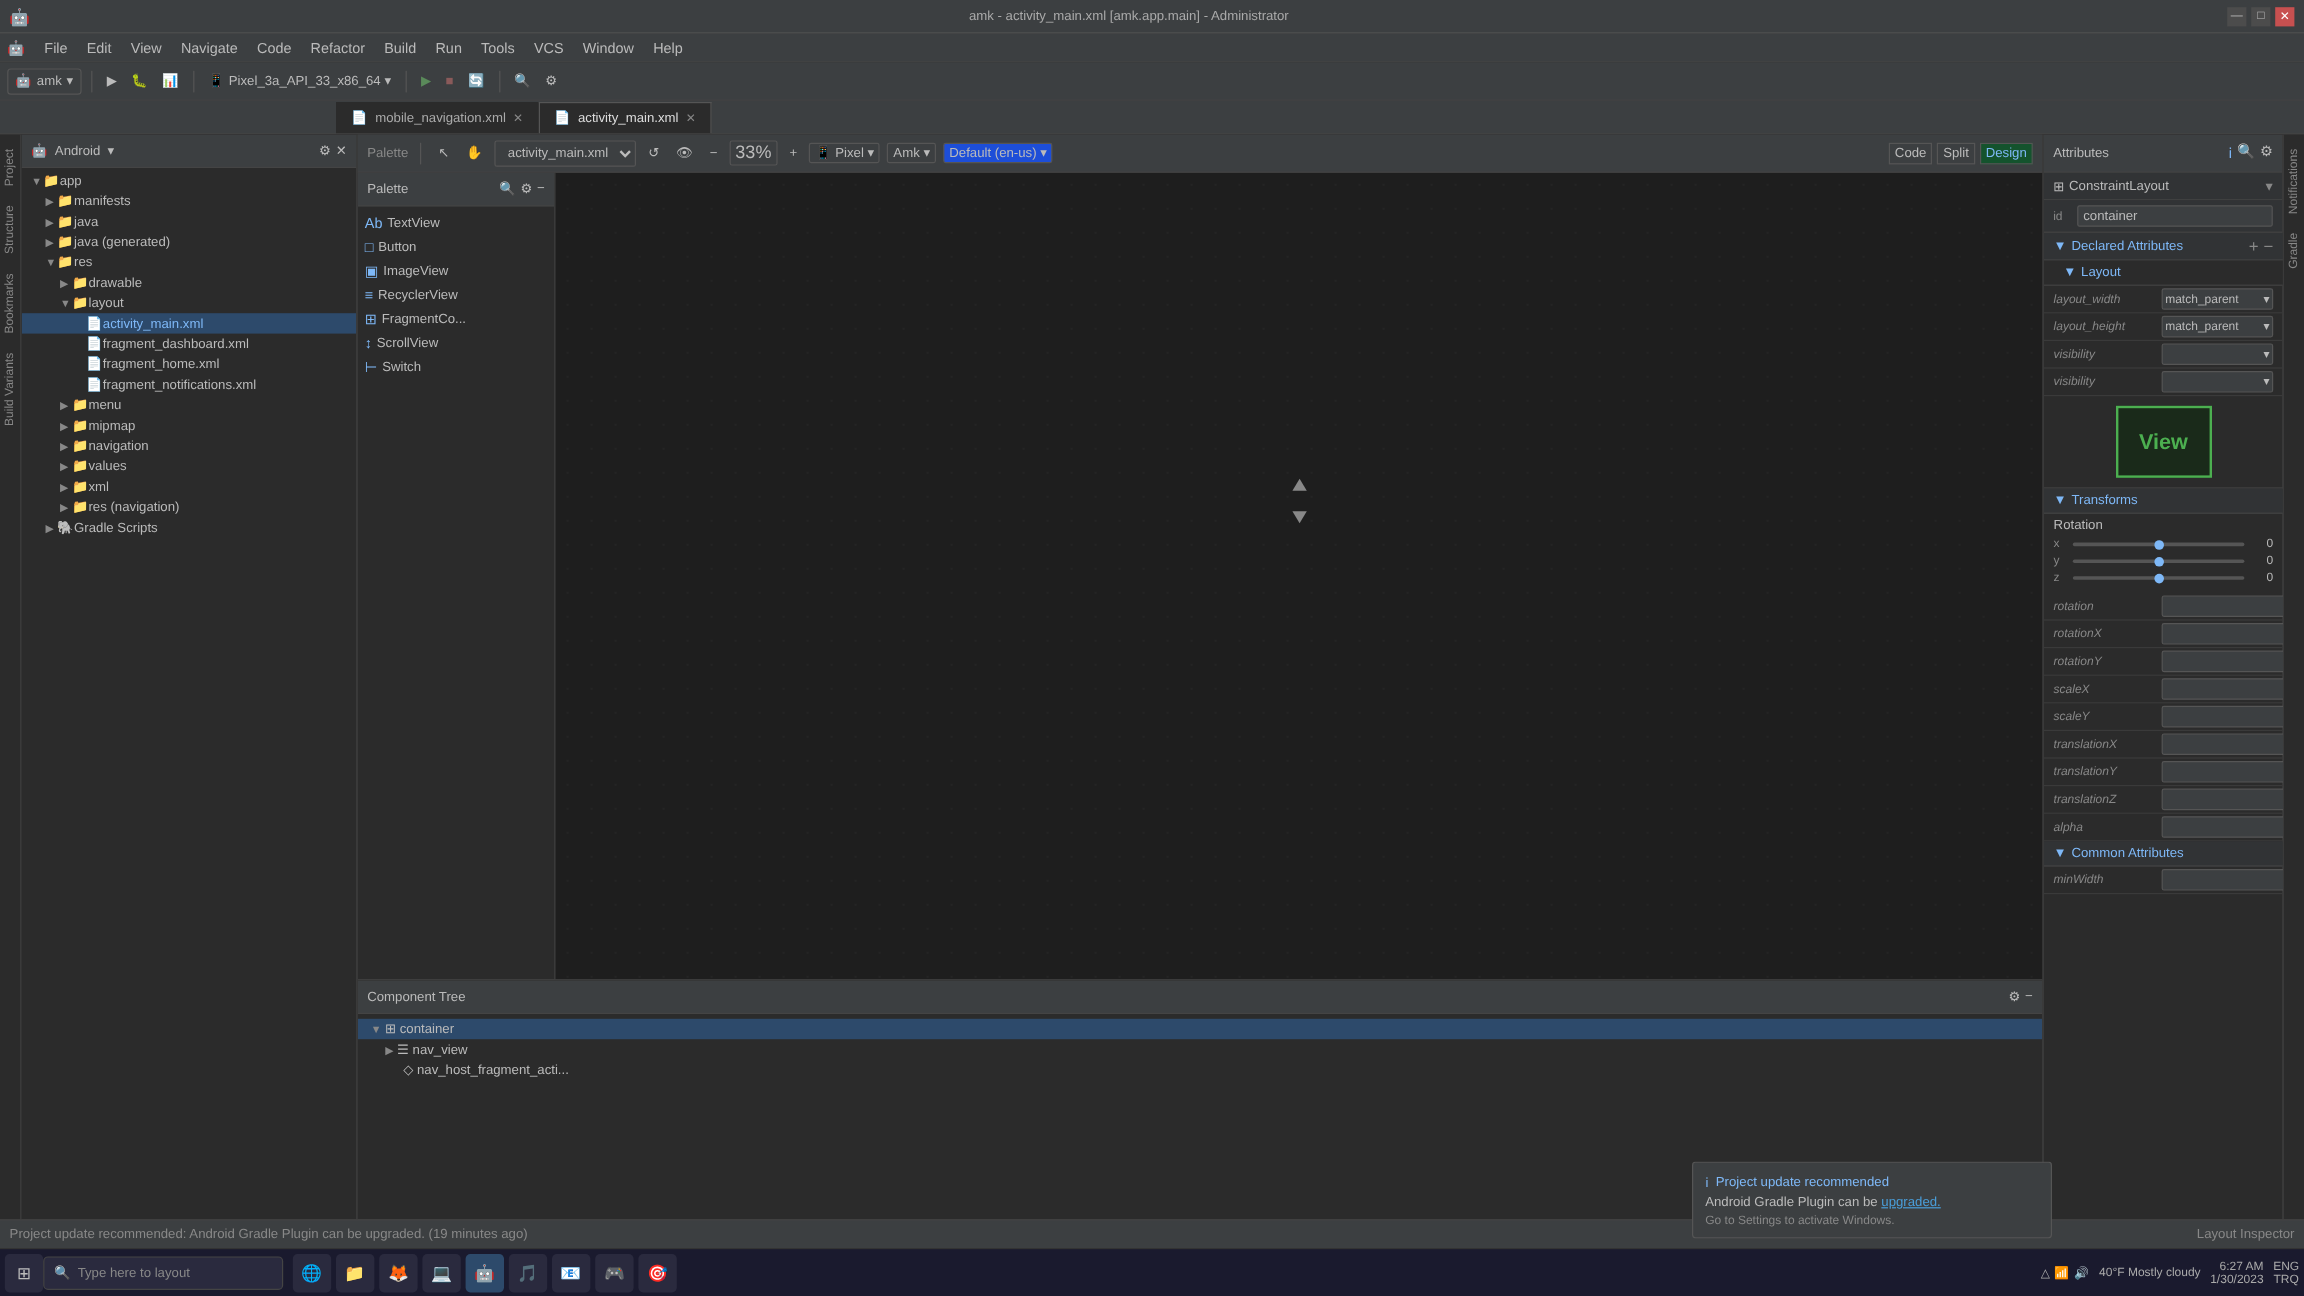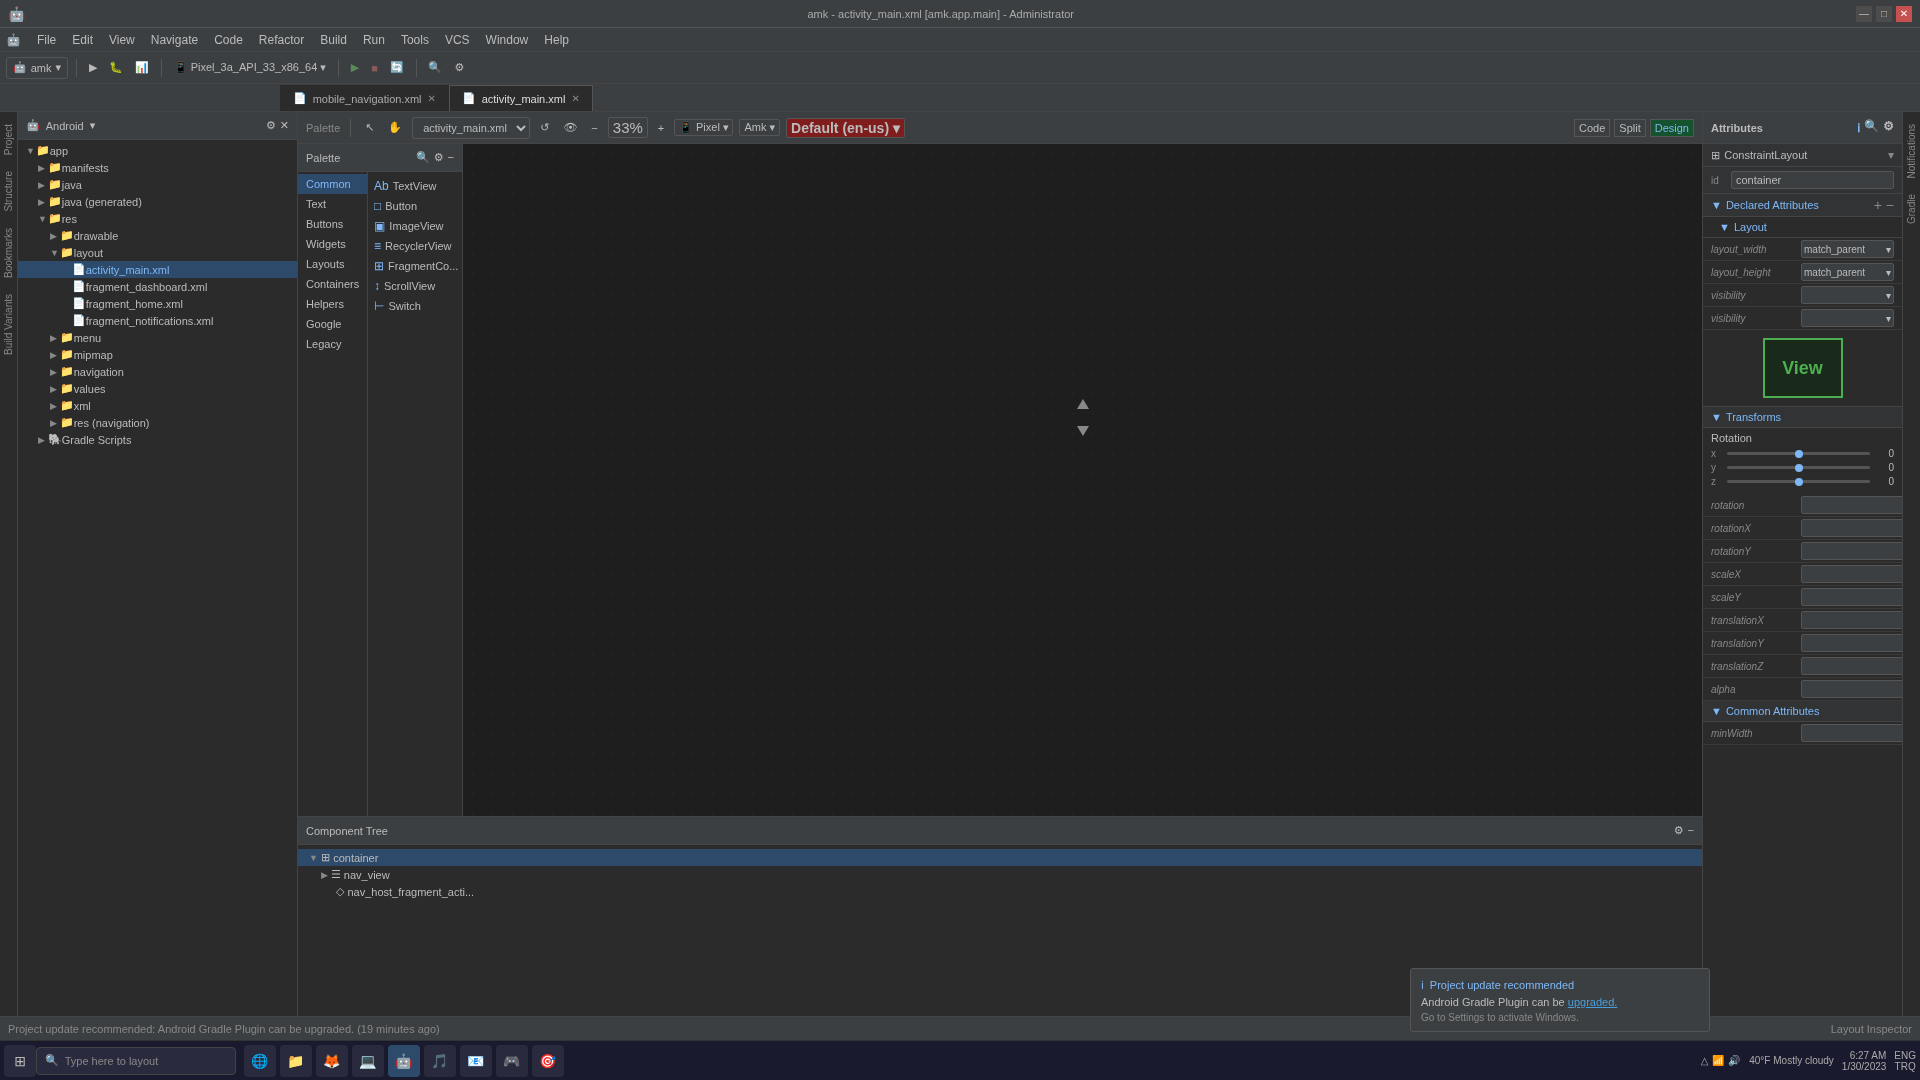--- a/index.html
+++ b/index.html
@@ -238,21 +238,20 @@
       overflow: hidden;
     }
     #attr-header {
       height: 32px;
       background: #3c3f41;
       display: flex;
       align-items: center;
       justify-content: space-between;
       padding: 0 8px;
       border-bottom: 1px solid #444;
-      font-weight: bold;
     }
     #attr-content {
       flex: 1;
       overflow-y: auto;
     }
     .attr-section-header {
       padding: 4px 8px;
       font-size: 11px;
       color: #7eb8f7;
       background: #313335;
@@ -738,21 +737,21 @@
       <button class="design-tb-btn">+</button>
       <div style="background:#3c3f41;border:1px solid #555;padding:1px 4px;font-size:11px;color:#bbb;border-radius:2px;cursor:pointer;">
         <span>📱</span>
         <span>Pixel</span>
         <span>▾</span>
       </div>
       <div style="background:#3c3f41;border:1px solid #555;padding:1px 4px;font-size:11px;color:#bbb;border-radius:2px;cursor:pointer;">
         <span>Amk</span>
         <span>▾</span>
       </div>
-      <div style="background:#7f1d1d;border:1px solid #555;padding:1px 4px;font-size:14px;color:#bbb;border-radius:2px;cursor:pointer;font-weight:bold;">
+      <div style="background:#1d4ed8;border:1px solid #555;padding:1px 4px;font-size:11px;color:#bbb;border-radius:2px;cursor:pointer;">
         <span>Default (en-us)</span>
         <span>▾</span>
       </div>
       <div style="margin-left:auto;display:flex;gap:4px;">
         <button class="design-tb-btn" style="border:1px solid #555;">Code</button>
         <button class="design-tb-btn" style="border:1px solid #555;">Split</button>
         <button class="design-tb-btn" style="border:1px solid #555;background:#14532d;color:#7eb8f7;">Design</button>
       </div>
     </div>
 
@@ -761,31 +760,20 @@
       <div id="palette-panel">
         <div id="palette-header">
           <span>Palette</span>
           <div style="display:flex;gap:4px;">
             <span style="cursor:pointer;">🔍</span>
             <span style="cursor:pointer;">⚙</span>
             <span style="cursor:pointer;">−</span>
           </div>
         </div>
         <div id="palette-content">
-          <div id="palette-categories">
-            <div class="palette-cat active">Common</div>
-            <div class="palette-cat">Text</div>
-            <div class="palette-cat">Buttons</div>
-            <div class="palette-cat">Widgets</div>
-            <div class="palette-cat">Layouts</div>
-            <div class="palette-cat">Containers</div>
-            <div class="palette-cat">Helpers</div>
-            <div class="palette-cat">Google</div>
-            <div class="palette-cat">Legacy</div>
-          </div>
           <div id="palette-items">
             <div class="palette-item">
               <span class="palette-item-icon">Ab</span>
               <span>TextView</span>
             </div>
             <div class="palette-item">
               <span class="palette-item-icon">□</span>
               <span>Button</span>
             </div>
             <div class="palette-item">

